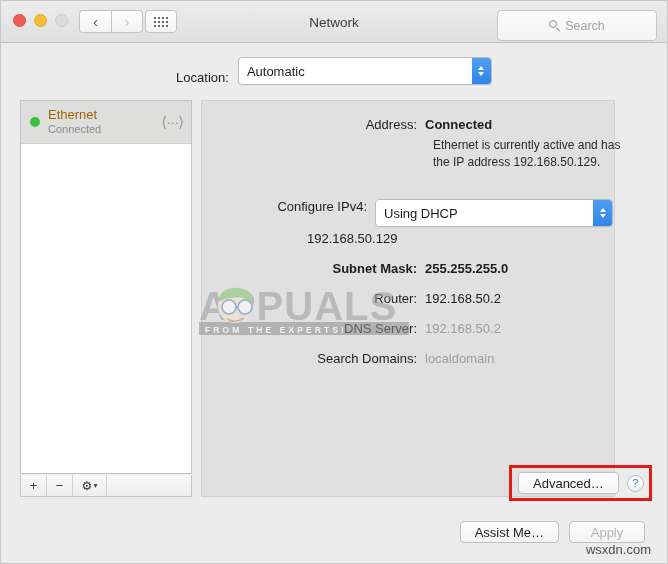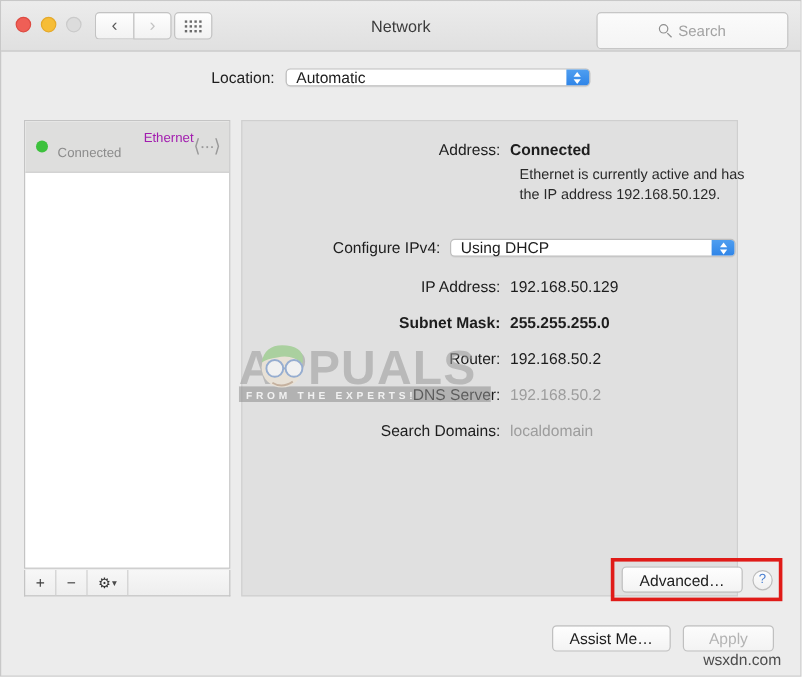--- a/index.html
+++ b/index.html
@@ -90,21 +90,21 @@
   #location-row {
     position: absolute; top: 56px; left: 0; width: 100%;
     display: flex; align-items: flex-end; justify-content: center;
   }
   #location-label { font-size: 13px; color: #1d1d1d; margin-right: 9px; }
   .popup {
     position: relative;
     background: #ffffff;
     border: 1px solid #bdbdbd;
     border-radius: 4px;
-    height: 15px;
+    height: 28px;
     display: flex; align-items: center;
     box-shadow: 0 1px 0 rgba(0,0,0,0.04);
   }
   .popup .pval {
     font-size: 13px; color: #1d1d1d;
     padding-left: 8px; white-space: nowrap;
   }
   .stepper {
     position: absolute; top: 0; right: 0;
     width: 19px; height: 100%;
@@ -132,21 +132,21 @@
     background: #dededd;
     border-bottom: 1px solid #cfcfcf;
     display: flex; align-items: center;
     padding: 0 8px 0 9px;
   }
   .svc-dot {
     width: 10px; height: 10px; border-radius: 50%;
     background: #3dc13d; flex: 0 0 auto; margin-right: 8px;
   }
   .svc-text { flex: 1 1 auto; line-height: 1.15; }
-  .svc-name { font-size: 11px; color: #a21caf; text-align: right; }
+  .svc-name { font-size: 13px; color: #a16207; }
   .svc-status { font-size: 11px; color: #8c8c8c; }
   .eth-icon { flex: 0 0 auto; color: #9a9a9a; font-size: 15px; letter-spacing: -1px; }
 
   #sidebar-toolbar {
     position: absolute; left: 19px; top: 474px;
     width: 172px; height: 22px;
     background: linear-gradient(to bottom, #f7f7f7, #eeeeee);
     border: 1px solid #c4c4c4; border-top: none;
     display: flex; align-items: stretch;
   }
@@ -342,21 +342,20 @@
       <span class="popup" id="ipv4-popup">
         <span class="pval">Using DHCP</span>
         <span class="stepper">
           <span class="chev up"></span>
             <span class="chev down"></span>
         </span>
       </span>
     </div>
 
     <div class="drow" id="ipaddr-row">
-      <span class="dlabel">IP Address:</span>
       <span class="dvalue">192.168.50.129</span>
     </div>
 
     <div class="drow" id="subnet-row">
       <span class="dlabel">Subnet Mask:</span>
       <span class="dvalue">255.255.255.0</span>
     </div>
 
     <div class="drow" id="router-row">
       <span class="dlabel">Router:</span>

